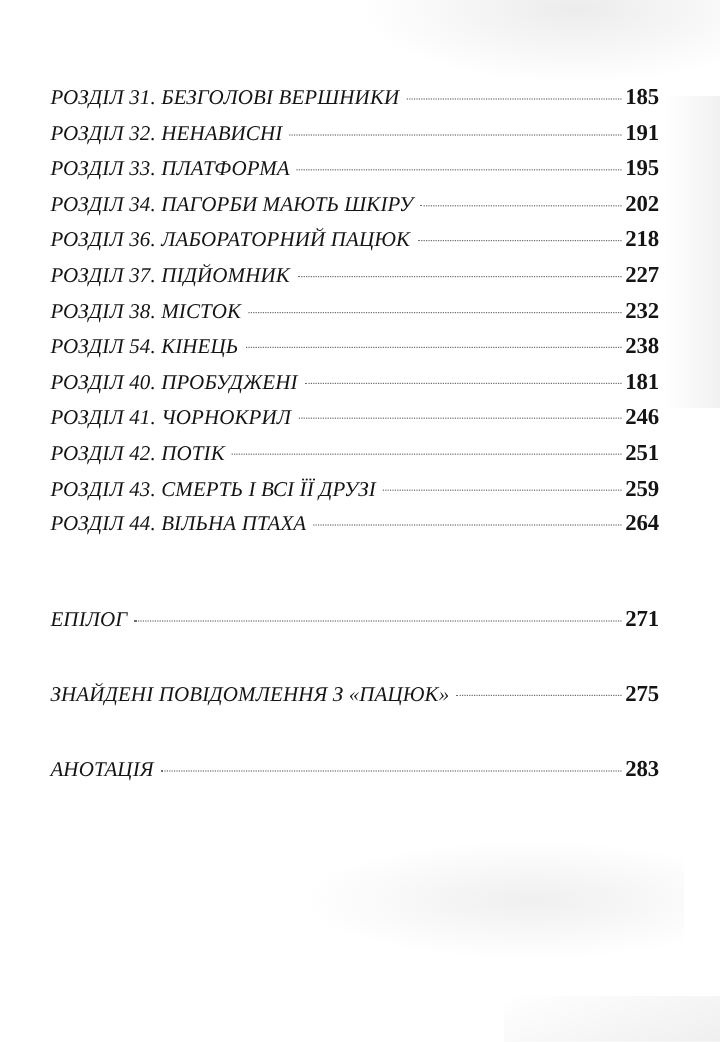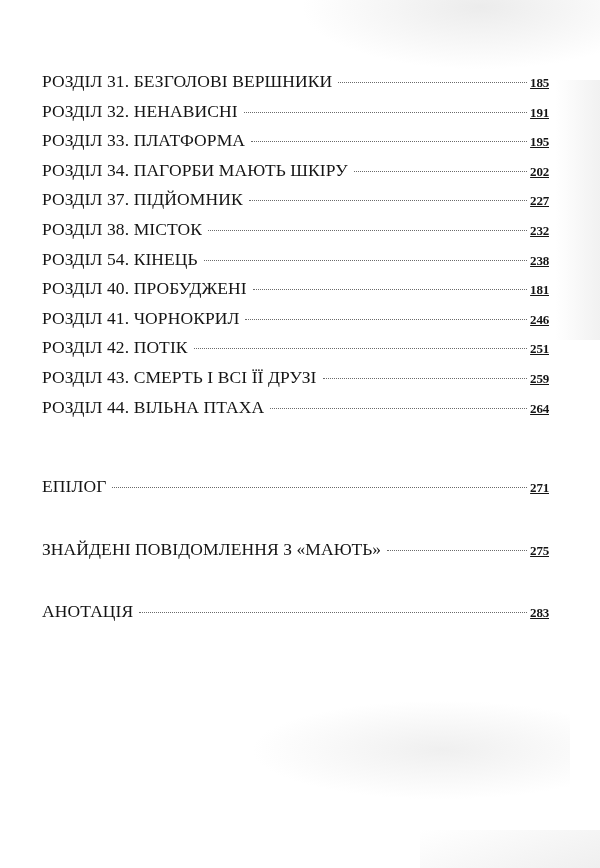--- a/index.html
+++ b/index.html
@@ -55,37 +55,37 @@
     display: flex;
     align-items: baseline;
     height: 29.6px;
     font-size: 17.5px;
     letter-spacing: 0.1px;
     white-space: nowrap;
   }
   .toc-row .title {
     flex: 0 0 auto;
     padding-right: 6px;
+    font-style: italic;
   }
   .toc-row .leader {
     flex: 1 1 auto;
     border-bottom: 1.5px dotted #6a6a6a;
     height: 0;
     margin-bottom: 4px;
     align-self: baseline;
     position: relative;
     top: -4px;
   }
   .toc-row .page {
     flex: 0 0 auto;
     padding-left: 3px;
     font-weight: bold;
-    font-size: 13px;
+    font-size: 19px;
     letter-spacing: -0.2px;
-    text-decoration: underline;
   }
   .gap-1 { margin-top: 50px; }
   .gap-2 { margin-top: 33px; }
 </style>
 </head>
 <body>
 
 <div class="shade-top"></div>
 <div class="shade-right"></div>
 <div class="shade-bottom"></div>
@@ -105,20 +105,25 @@
   </div>
   <div class="toc-row">
     <span class="title">РОЗДІЛ 33. ПЛАТФОРМА</span>
     <span class="leader"></span>
     <span class="page">195</span>
   </div>
   <div class="toc-row">
     <span class="title">РОЗДІЛ 34. ПАГОРБИ МАЮТЬ ШКІРУ</span>
     <span class="leader"></span>
     <span class="page">202</span>
+  </div>
+  <div class="toc-row">
+    <span class="title">РОЗДІЛ 36. ЛАБОРАТОРНИЙ ПАЦЮК</span>
+    <span class="leader"></span>
+    <span class="page">218</span>
   </div>
   <div class="toc-row">
     <span class="title">РОЗДІЛ 37. ПІДЙОМНИК</span>
     <span class="leader"></span>
     <span class="page">227</span>
   </div>
   <div class="toc-row">
     <span class="title">РОЗДІЛ 38. МІСТОК</span>
     <span class="leader"></span>
     <span class="page">232</span>
@@ -154,21 +159,21 @@
     <span class="page">264</span>
   </div>
 
   <div class="toc-row gap-1">
     <span class="title">ЕПІЛОГ</span>
     <span class="leader"></span>
     <span class="page">271</span>
   </div>
 
   <div class="toc-row gap-2">
-    <span class="title">ЗНАЙДЕНІ ПОВІДОМЛЕННЯ З «МАЮТЬ»</span>
+    <span class="title">ЗНАЙДЕНІ ПОВІДОМЛЕННЯ З «ПАЦЮК»</span>
     <span class="leader"></span>
     <span class="page">275</span>
   </div>
 
   <div class="toc-row gap-2">
     <span class="title">АНОТАЦІЯ</span>
     <span class="leader"></span>
     <span class="page">283</span>
   </div>
 

